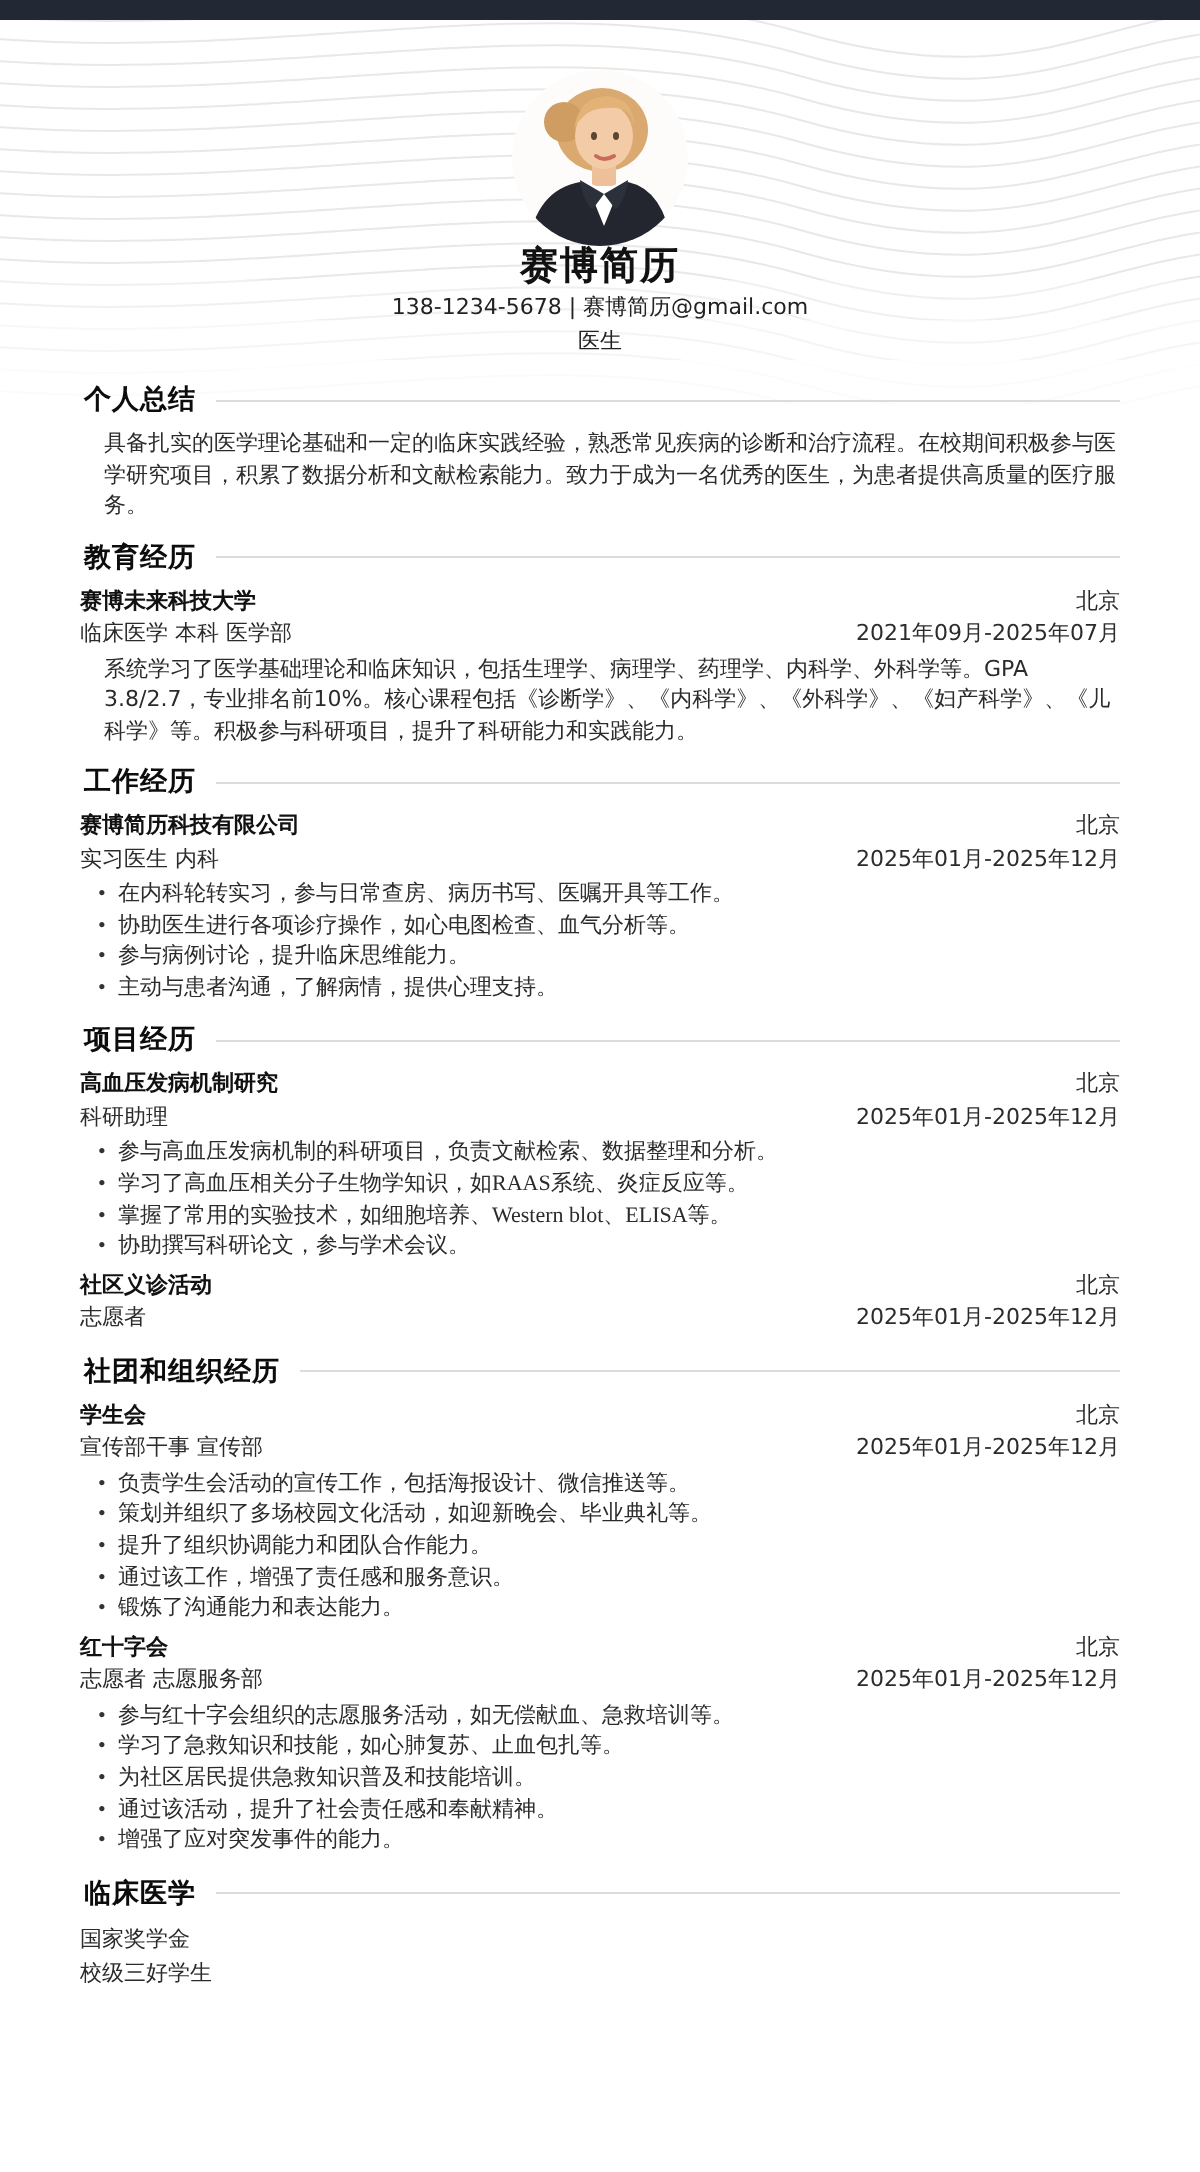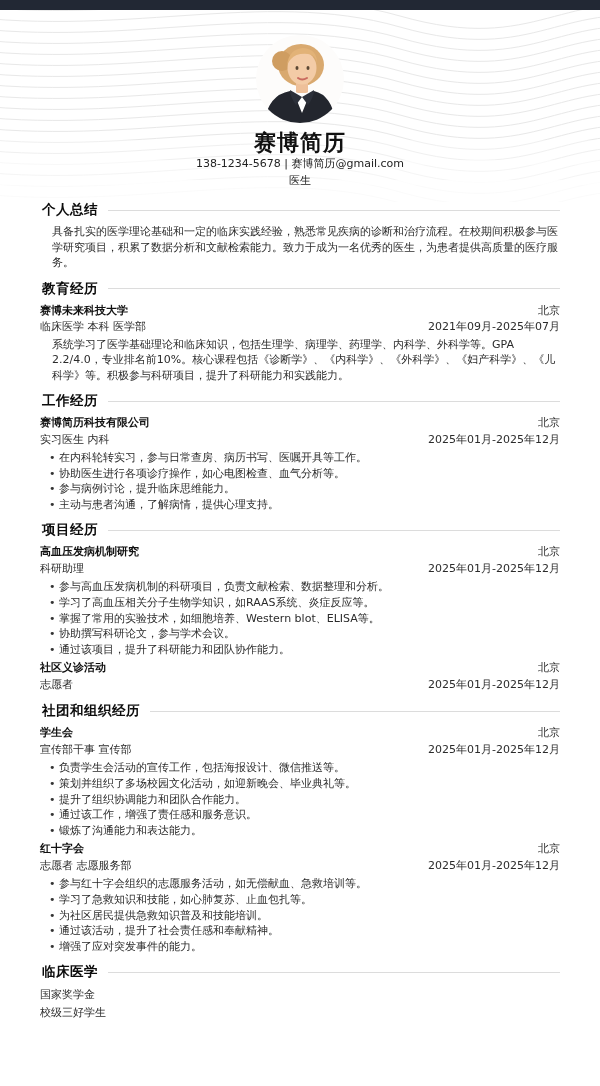--- a/index.html
+++ b/index.html
@@ -6,31 +6,31 @@
   html,body { background:#ffffff; }
   body { font-family:"DejaVu Sans","Liberation Sans",sans-serif; }
   .page {
     position:relative; width:600px; height:1086px; margin:0 auto;
     background:#ffffff; overflow:hidden; color:#2b2b2b;
   }
   .topbar { position:absolute; top:0; left:0; width:600px; height:10px; background:#222834; z-index:3; }
   .waves { position:absolute; top:10px; left:0; z-index:0; }
   .header { position:relative; z-index:2; padding-top:35px; text-align:center; }
   .avatar-wrap { width:88px; height:88px; margin:0 auto; border-radius:50%; overflow:hidden; }
-  .name { font-size:22px; font-weight:bold; color:#111; margin-top:10px; line-height:20px; letter-spacing:1px; }
+  .name { font-size:19px; font-weight:bold; color:#111; margin-top:0; line-height:20px; letter-spacing:1px; }
   .contact { font-size:11px; color:#222; margin-top:4px; line-height:14px; }
   .jobtitle { font-size:11px; color:#222; margin-top:3px; line-height:14px; }
   .main { position:relative; z-index:2; padding:4px 40px 0 40px; }
   .sec-h { display:flex; align-items:center; gap:10px; margin:9px 0 5px 2px; }
   .sec-title { font-size:13.5px; font-weight:bold; color:#0c0c0c; white-space:nowrap; letter-spacing:0.5px; }
   .sec-rule { flex:1; height:1px; background:#dcdcdc; }
   .row { display:flex; justify-content:space-between; font-size:11px; line-height:16.5px; color:#2b2b2b; }
   .row .b { font-weight:bold; color:#111; }
   .desc { font-size:11px; line-height:15.5px; color:#2b2b2b; margin-top:1px;margin-left:12px; }
-  ul.bullets { list-style:none; margin:2px 0 3px 0; padding-left:9px; }
+  ul.bullets { list-style:none; margin:2px 0 3px 0; padding-left:9px;font-family:Liberation Serif, serif; }
   ul.bullets li { font-size:11px; line-height:15.6px; color:#2b2b2b; padding-left:10px; position:relative; }
   ul.bullets li::before { content:"•"; position:absolute; left:0; top:0; color:#333; }
   .plain { font-size:11px; line-height:17.5px; color:#2b2b2b; }
 </style>
 </head>
 <body>
 
 <div class="page">
   <div class="topbar"></div>
 
@@ -100,21 +100,21 @@
         <span class="sec-rule"></span>
       </h2>
       <div class="row">
         <span class="b">赛博未来科技大学</span>
         <span>北京</span>
       </div>
       <div class="row">
         <span>临床医学 本科 医学部</span>
         <span>2021年09月-2025年07月</span>
       </div>
-      <p class="desc">系统学习了医学基础理论和临床知识，包括生理学、病理学、药理学、内科学、外科学等。GPA 2.2/4.0，专业排名前10%。核心课程包括《诊断学》、《内科学》、《外科学》、《妇产科学》、《儿科学》等。积极参与科研项目，提升了科研能力和实践能力。</p>
+      <p class="desc">系统学习了医学基础理论和临床知识，包括生理学、病理学、药理学、内科学、外科学等。GPA 3.8/2.7，专业排名前10%。核心课程包括《诊断学》、《内科学》、《外科学》、《妇产科学》、《儿科学》等。积极参与科研项目，提升了科研能力和实践能力。</p>
     </section>
 
     <section>
       <h2 class="sec-h">
         <span class="sec-title">工作经历</span>
         <span class="sec-rule"></span>
       </h2>
       <div class="row">
         <span class="b">赛博简历科技有限公司</span>
         <span>北京</span>
@@ -142,21 +142,20 @@
       </div>
       <div class="row">
         <span>科研助理</span>
         <span>2025年01月-2025年12月</span>
       </div>
       <ul class="bullets">
         <li>参与高血压发病机制的科研项目，负责文献检索、数据整理和分析。</li>
         <li>学习了高血压相关分子生物学知识，如RAAS系统、炎症反应等。</li>
         <li>掌握了常用的实验技术，如细胞培养、Western blot、ELISA等。</li>
         <li>协助撰写科研论文，参与学术会议。</li>
-        <li>通过该项目，提升了科研能力和团队协作能力。</li>
       </ul>
       <div class="row">
         <span class="b">社区义诊活动</span>
         <span>北京</span>
       </div>
       <div class="row">
         <span>志愿者</span>
         <span>2025年01月-2025年12月</span>
       </div>
     </section>

